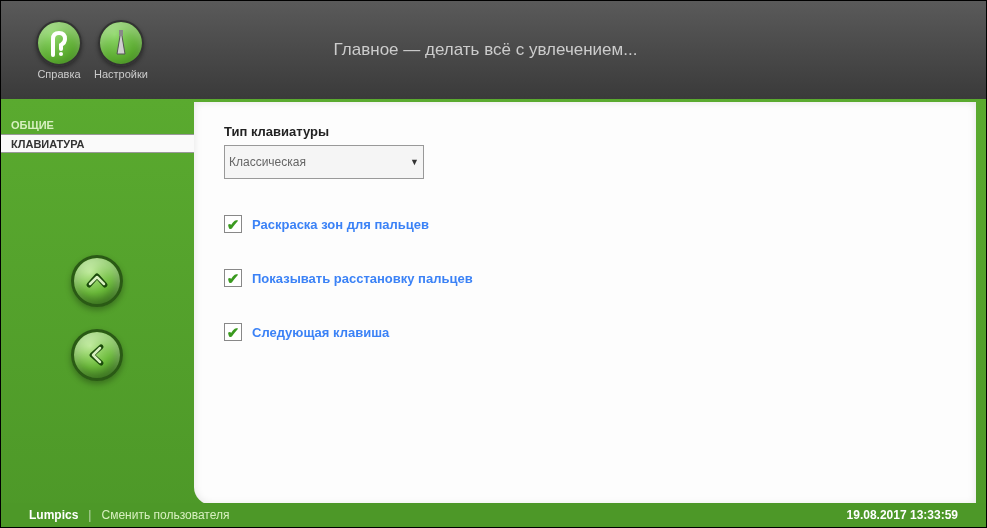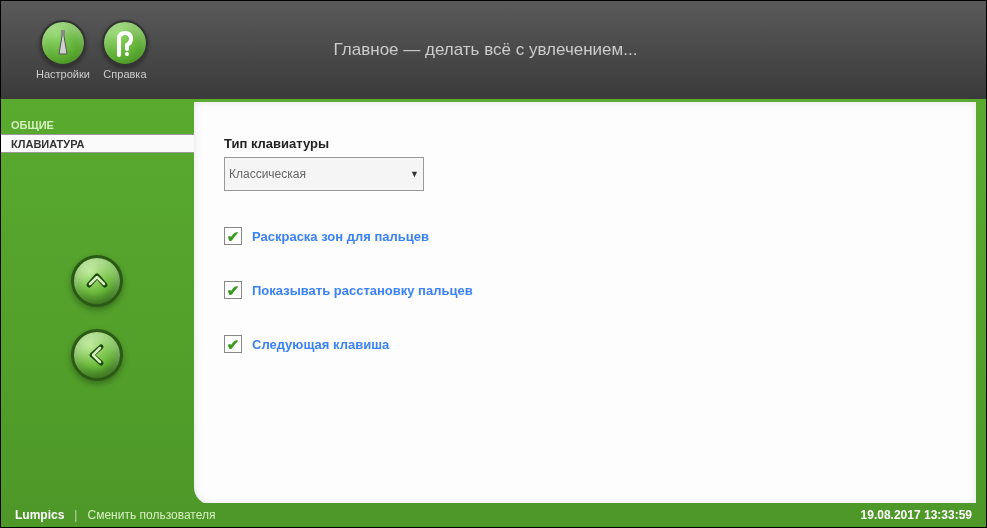--- a/index.html
+++ b/index.html
@@ -110,21 +110,21 @@
       align-items: center;
       justify-content: center;
       cursor: pointer;
     }
     .content-panel {
       flex: 1;
       margin: 3px 10px 22px 0;
       background: #fdfdfd;
       border-radius: 0 0 0 18px;
       box-shadow: inset 0 0 8px rgba(0,0,0,0.1);
-      padding: 34px 30px;
+      padding: 22px 30px;
     }
     .section-title {
       font-size: 13px;
       font-weight: bold;
       color: #222;
       margin-bottom: 6px;
     }
     .dropdown {
       width: 200px;
       height: 34px;
@@ -170,21 +170,21 @@
     .checkbox-label {
       font-size: 13px;
       font-weight: bold;
       color: #3b82f6;
     }
     .footer {
       height: 24px;
       background: #4d9828;
       display: flex;
       align-items: center;
-      padding: 0 14px;
+      padding: 0 28px;
       color: #fff;
       font-size: 12px;
       position: absolute;
       bottom: 0;
       left: 0;
       right: 0;
     }
     .footer-user {
       font-weight: bold;
     }
@@ -202,35 +202,35 @@
     }
   </style>
 </head>
 <body>
 
 <div class="container">
   <div class="top-bar">
     <div class="toolbar-icons">
       <div class="toolbar-icon">
         <div class="icon-circle">
+          <svg width="24" height="28" viewBox="0 0 24 28">
+            <path d="M6 26 L6 10 Q6 4 12 4 Q18 4 18 10 Q18 14 14 16 L14 20" stroke="#fff" stroke-width="4" fill="none" stroke-linecap="round"></path>
+            <circle cx="14" cy="25" r="2" fill="#fff"></circle>
+          </svg>
+        </div>
+        <div class="icon-label">Справка</div>
+      </div>
+      <div class="toolbar-icon">
+        <div class="icon-circle">
           <svg width="22" height="30" viewBox="0 0 22 30">
             <path d="M11 2 L7 26 L15 26 Z" fill="#d0d0d0" stroke="#555" stroke-width="1"></path>
             <rect x="9" y="2" width="4" height="6" fill="#888"></rect>
           </svg>
         </div>
         <div class="icon-label">Настройки</div>
-      </div>
-      <div class="toolbar-icon">
-        <div class="icon-circle">
-          <svg width="24" height="28" viewBox="0 0 24 28">
-            <path d="M6 26 L6 10 Q6 4 12 4 Q18 4 18 10 Q18 14 14 16 L14 20" stroke="#fff" stroke-width="4" fill="none" stroke-linecap="round"></path>
-            <circle cx="14" cy="25" r="2" fill="#fff"></circle>
-          </svg>
-        </div>
-        <div class="icon-label">Справка</div>
       </div>
     </div>
     <div class="top-title">Главное — делать всё с увлечением...</div>
   </div>
 
   <div class="main-area">
     <div class="sidebar">
       <div class="tab tab-inactive">ОБЩИЕ</div>
       <div class="tab tab-active">КЛАВИАТУРА</div>
 

